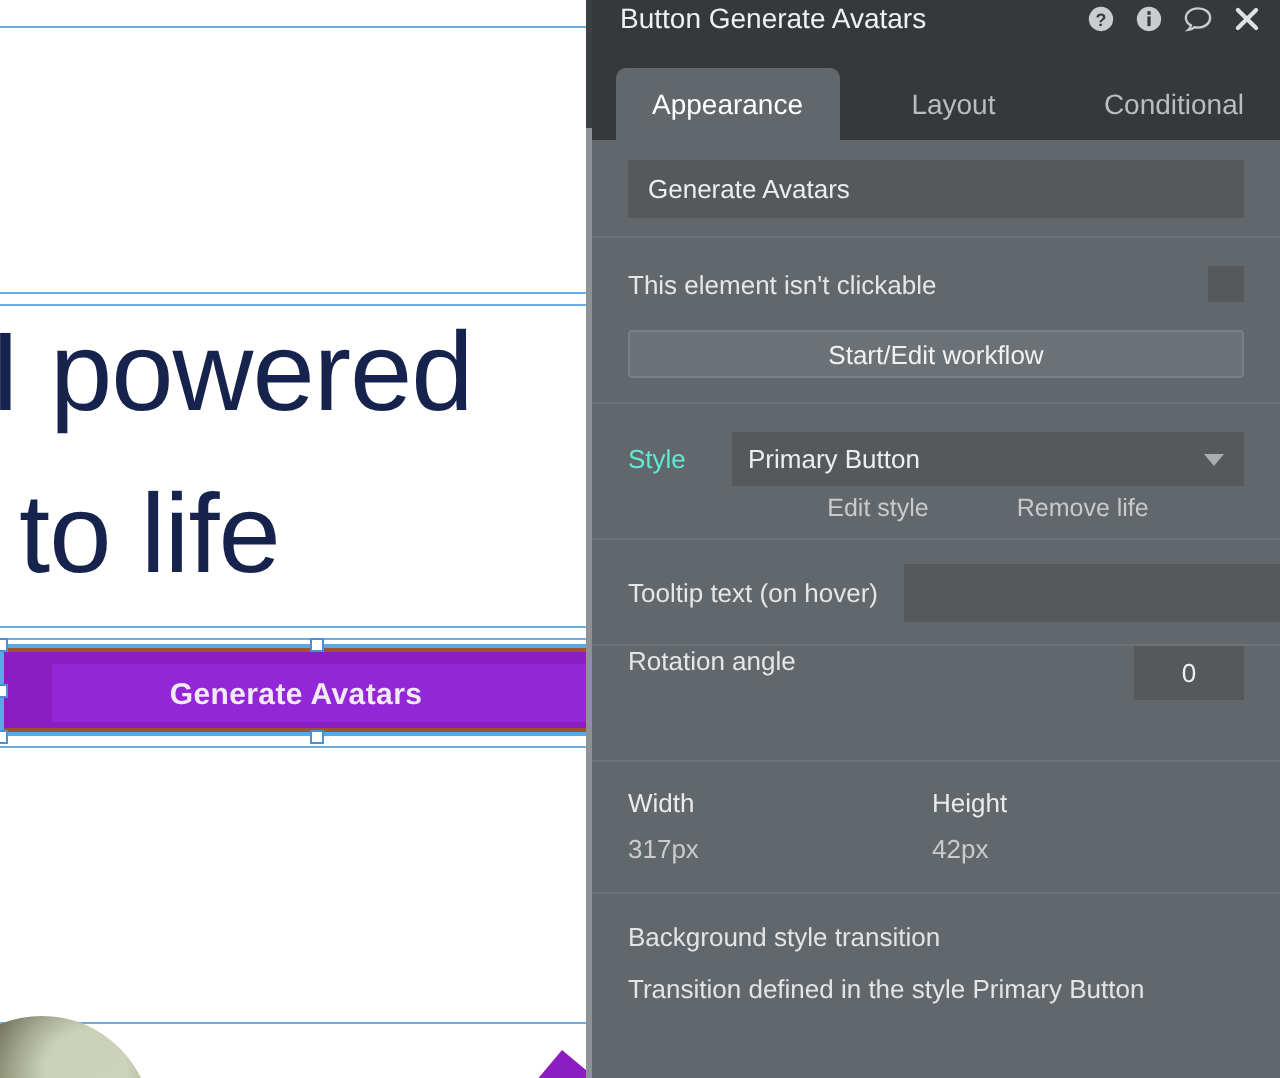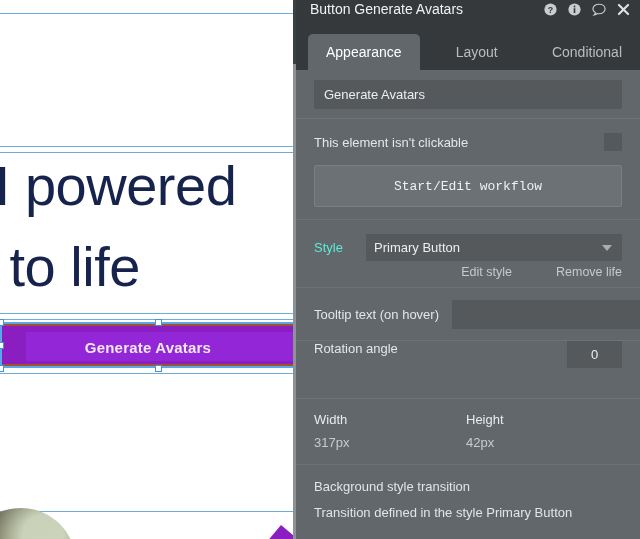--- a/index.html
+++ b/index.html
@@ -254,27 +254,27 @@
   #clickable-label { flex: 1; color: #e4e6e7; font-size: 13px; }
   #clickable-checkbox {
     width: 18px;
     height: 18px;
     background: #55595c;
     cursor: pointer;
   }
   #workflow-btn-wrap { padding: 0 18px; margin-top: 10px; }
   #workflow-btn {
     width: 100%;
-    height: 42px;
+    height: 24px;
     background: #6c7175;
     border: 1px solid #7b8084;
     box-sizing: border-box;
     color: #f0f1f2;
     font-size: 13px;
-    font-family: Liberation Mono, monospace;
+    font-family: Liberation Sans, sans-serif;
     cursor: pointer;
     border-radius: 2px;
   }
 
   
   #sec-style { padding: 14px 18px 8px 18px; }
   #style-row { display: flex; align-items: center; }
   #style-label { width: 52px; color: #5eead4; font-size: 13px; }
   #style-select-wrap {
     position: relative;
@@ -293,21 +293,21 @@
   }
   #style-caret {
     width: 0; height: 0;
     border-left: 5px solid transparent;
     border-right: 5px solid transparent;
     border-top: 6px solid #a9adb0;
     margin-right: 10px;
   }
   #style-links {
     display: flex;
-    justify-content: flex-end;
+    justify-content: center;
     padding-left: 52px;
     margin-top: 4px;
     gap: 44px;
   }
   .style-link {
     color: #c7cacc;
     font-size: 12.5px;
     cursor: pointer;
   }
 

